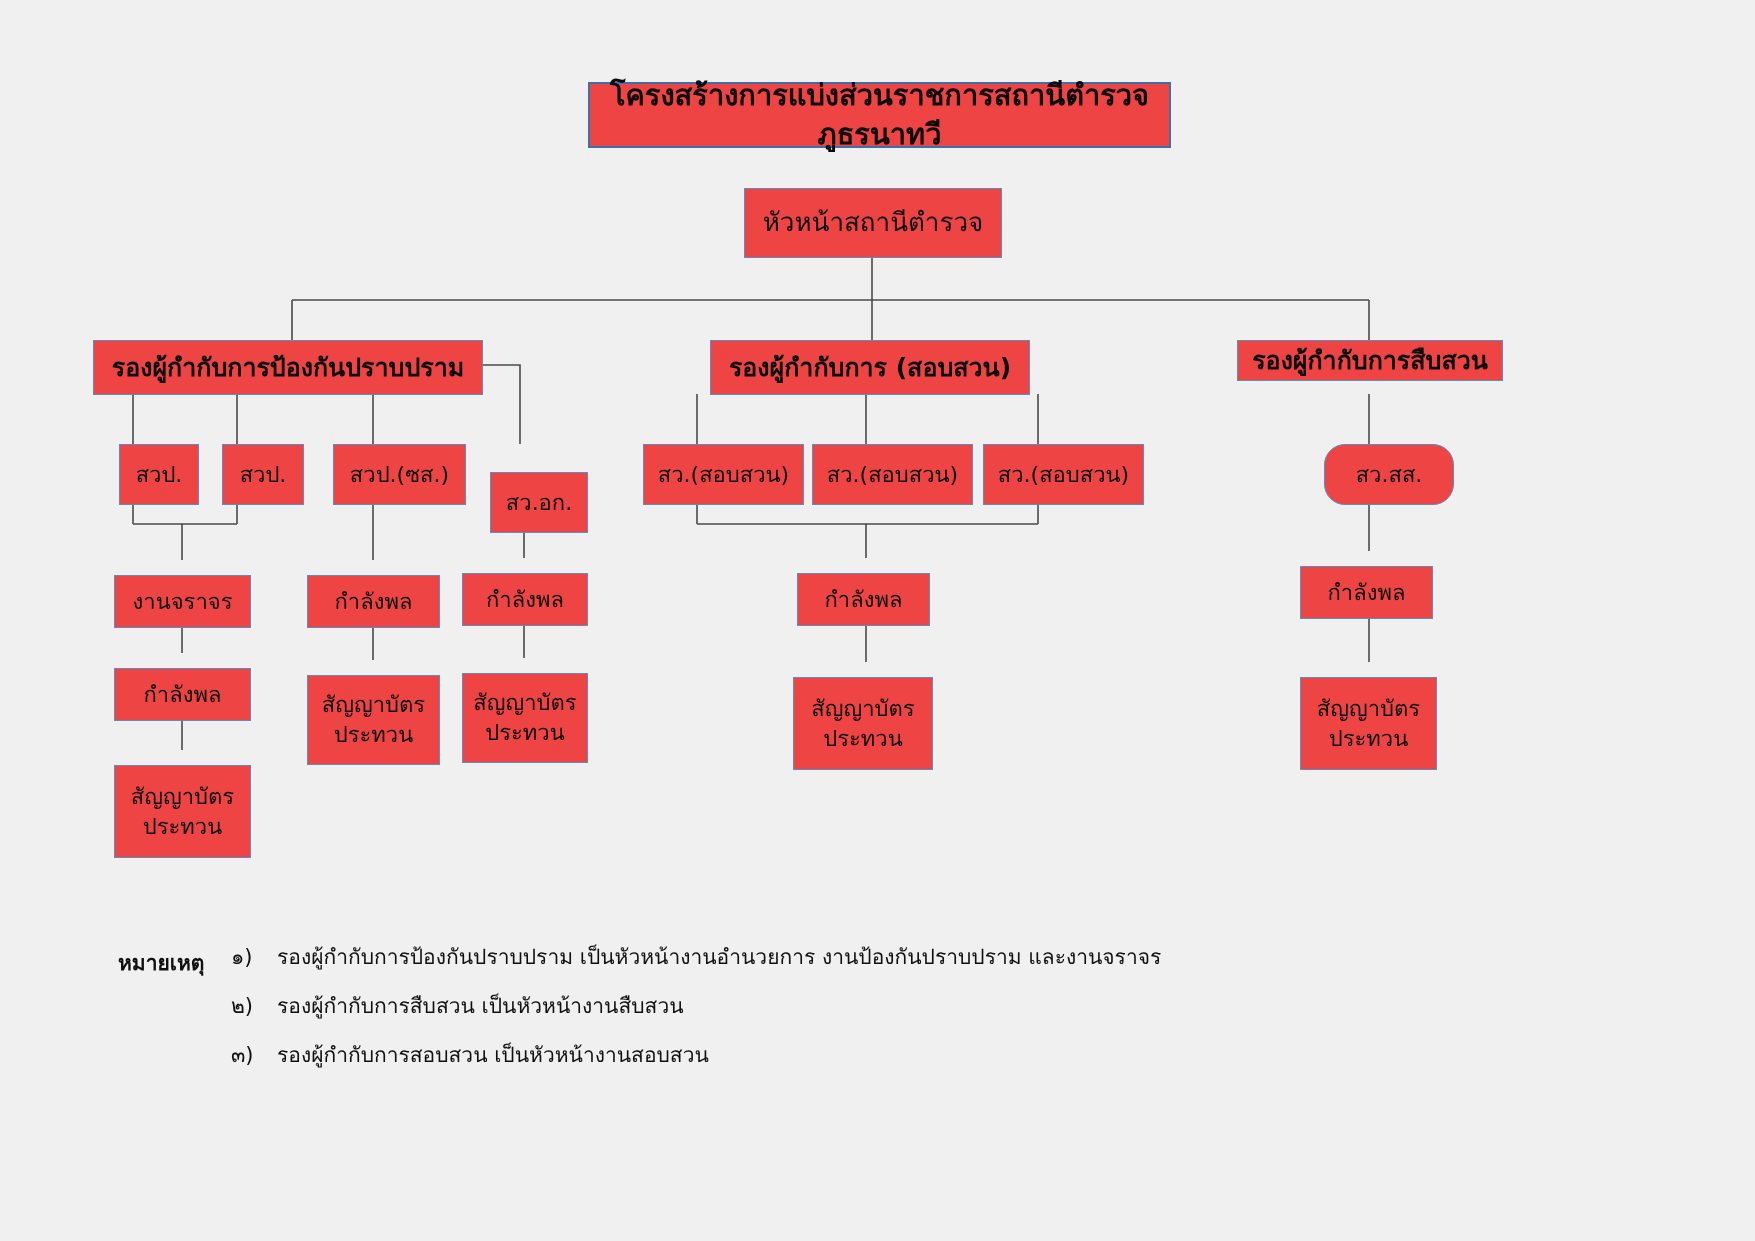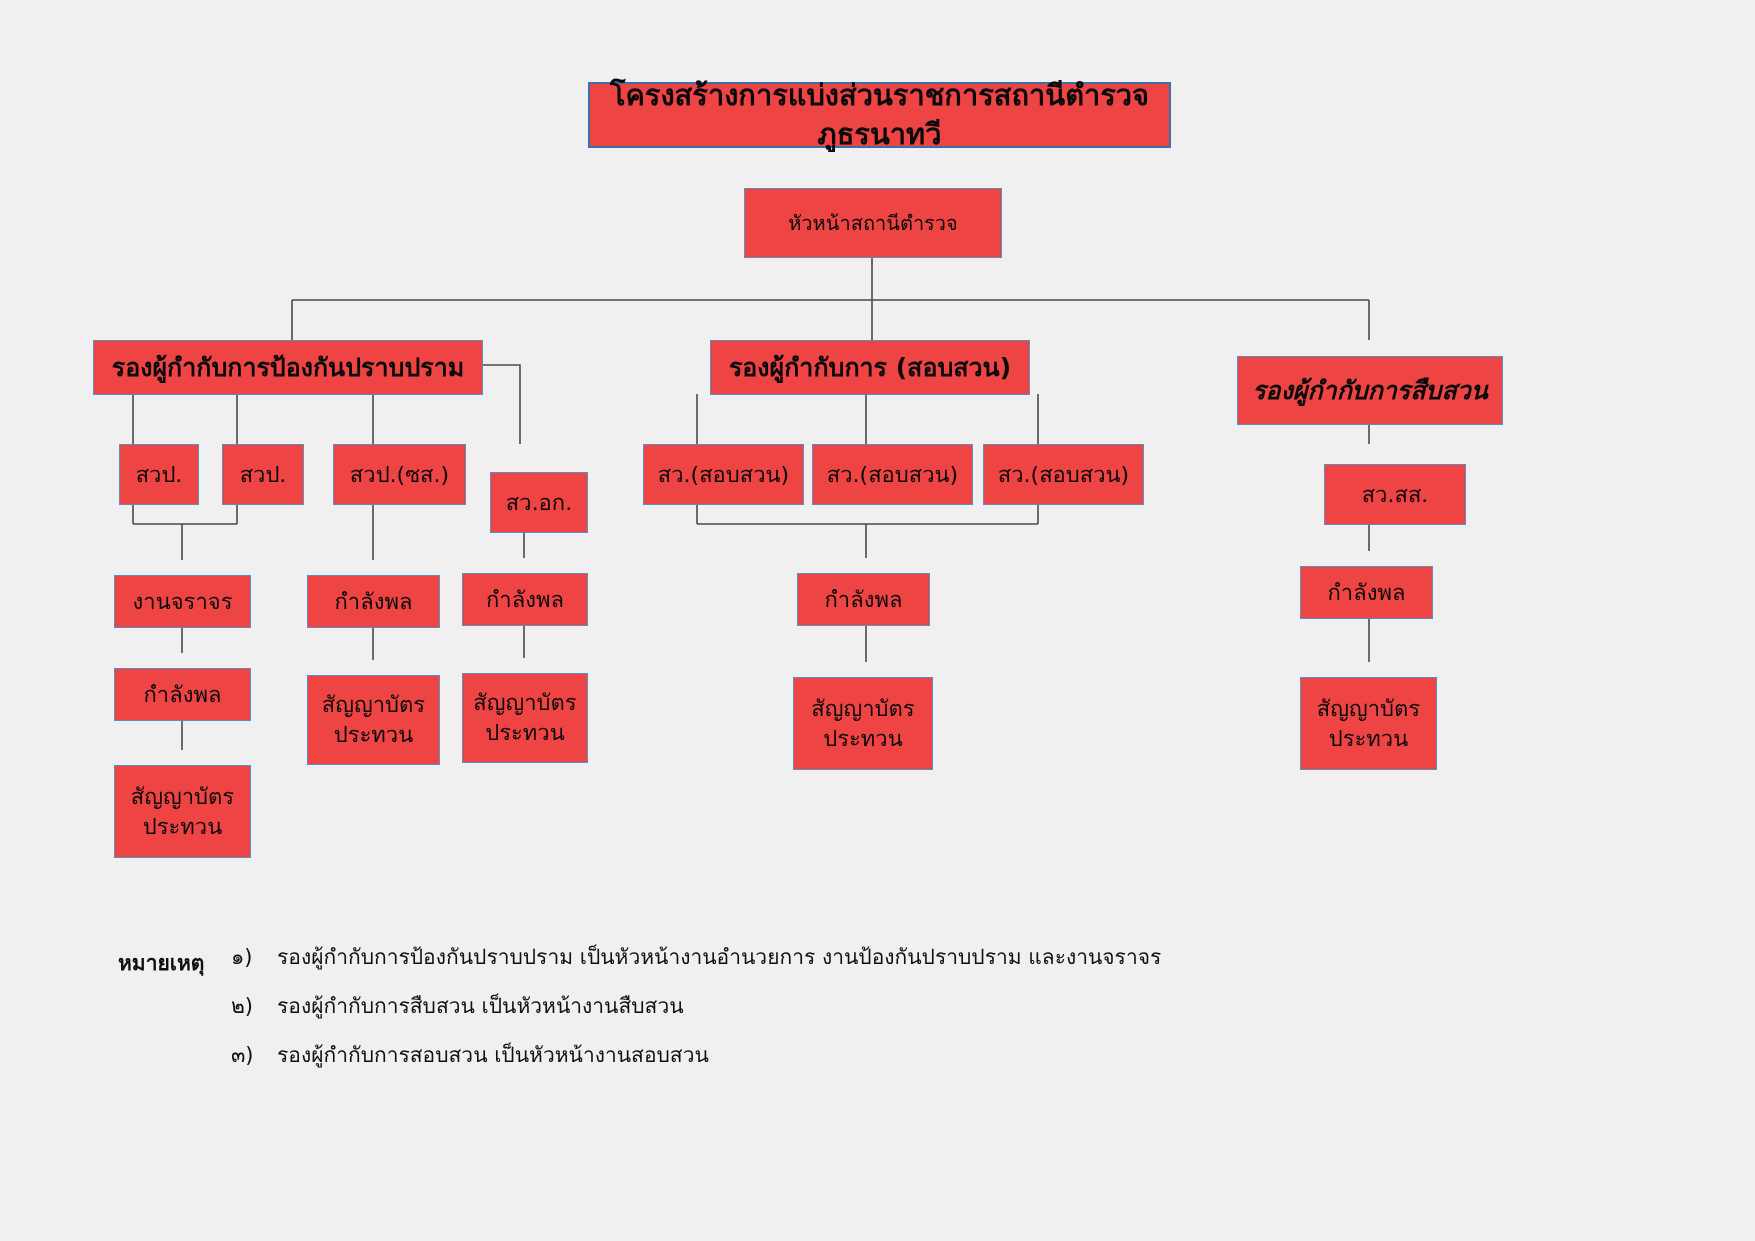--- a/index.html
+++ b/index.html
@@ -50,21 +50,21 @@
     color: #0a0a0a;
     line-height: 1.35;
     padding: 2px 6px;
   }
   .node.title-node {
     border: 2.4px solid #3d6fa8;
     font-size: 29px;
     font-weight: 600;
   }
   .node.level1 {
-    font-size: 20px;
+    font-size: 26px;
   }
   .node.level2 {
     font-size: 25px;
     font-weight: 600;
   }
   .node.level3 {
     font-size: 22px;
     margin-left: 26px;
   }
   .node.level4,
@@ -174,21 +174,21 @@
   </div>
 
   <div class="node level2" style="left:93px; top:340px; width:390px; height:55px;">
     <span class="node-text">รองผู้กำกับการป้องกันปราบปราม</span>
   </div>
 
   <div class="node level2" style="left:710px; top:340px; width:320px; height:55px;">
     <span class="node-text">รองผู้กำกับการ (สอบสวน)</span>
   </div>
 
-  <div class="node level2" style="left:1237px; top:356px; width:266px; height:69px;font-style:italic;">
+  <div class="node level2" style="left:1237px; top:340px; width:266px; height:41px;">
     <span class="node-text">รองผู้กำกับการสืบสวน</span>
   </div>
 
   <div class="node level3" style="left:93px; top:444px; width:80px; height:61px;">
     <span class="node-text">สวป.</span>
   </div>
 
   <div class="node level3" style="left:196px; top:444px; width:82px; height:61px;">
     <span class="node-text">สวป.</span>
   </div>
@@ -206,21 +206,21 @@
   </div>
 
   <div class="node level3" style="left:786px; top:444px; width:161px; height:61px;">
     <span class="node-text">สว.(สอบสวน)</span>
   </div>
 
   <div class="node level3" style="left:957px; top:444px; width:161px; height:61px;">
     <span class="node-text">สว.(สอบสวน)</span>
   </div>
 
-  <div class="node level3" style="left:1298px; top:464px; width:142px; height:61px;">
+  <div class="node level3" style="left:1298px; top:444px; width:130px; height:61px;border-radius:21px;">
     <span class="node-text">สว.สส.</span>
   </div>
 
   <div class="node level4" style="left:114px; top:560px; width:137px; height:53px;">
     <span class="node-text">งานจราจร</span>
   </div>
 
   <div class="node level4" style="left:307px; top:560px; width:133px; height:53px;">
     <span class="node-text">กำลังพล</span>
   </div>

